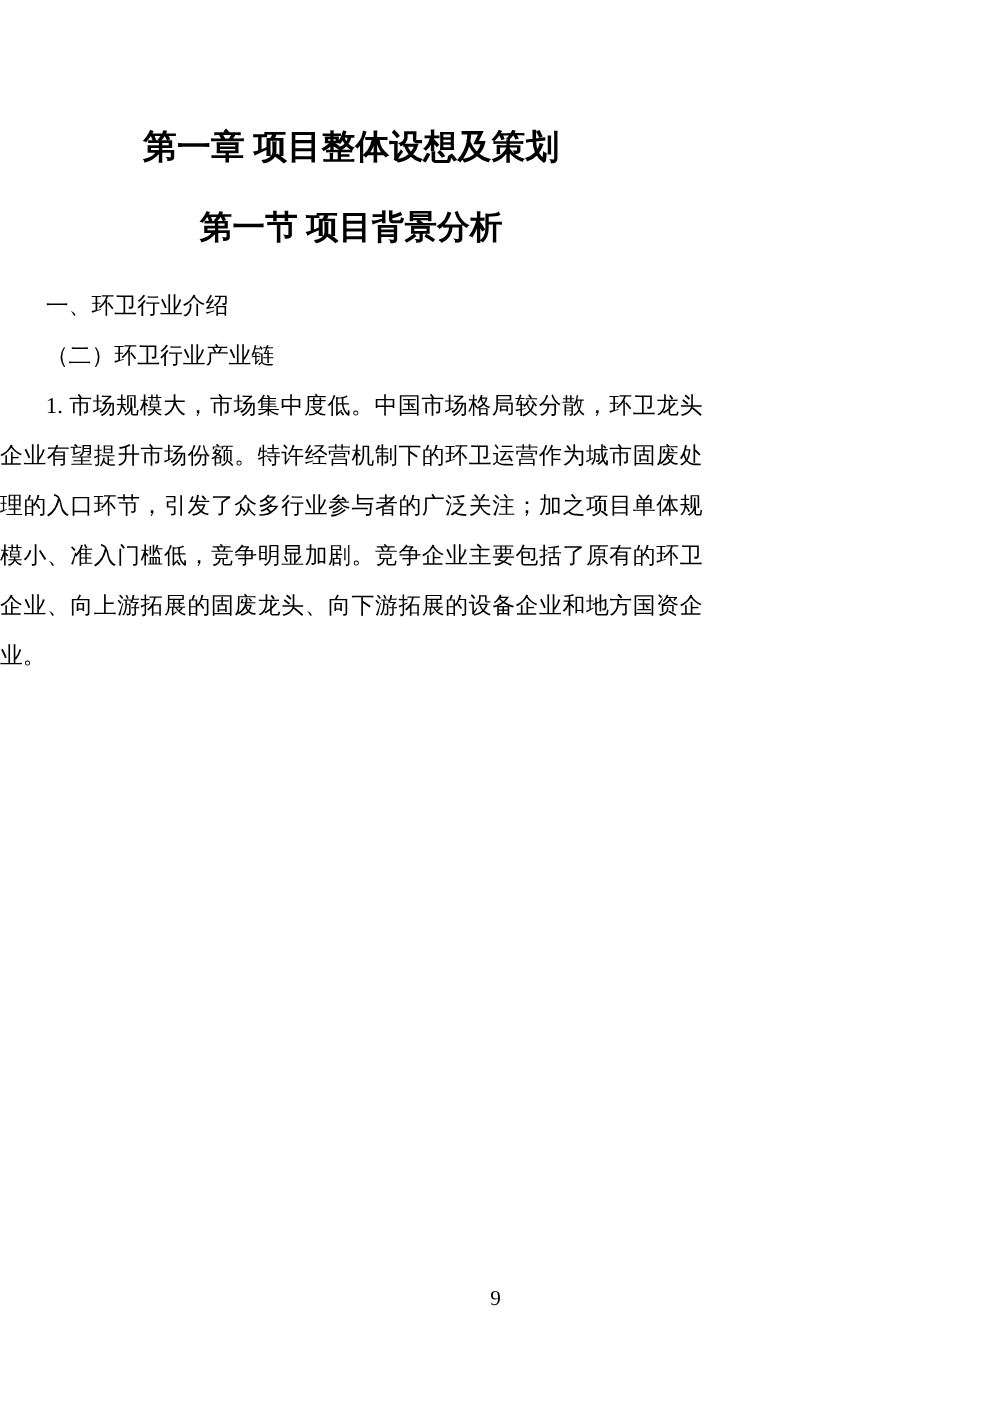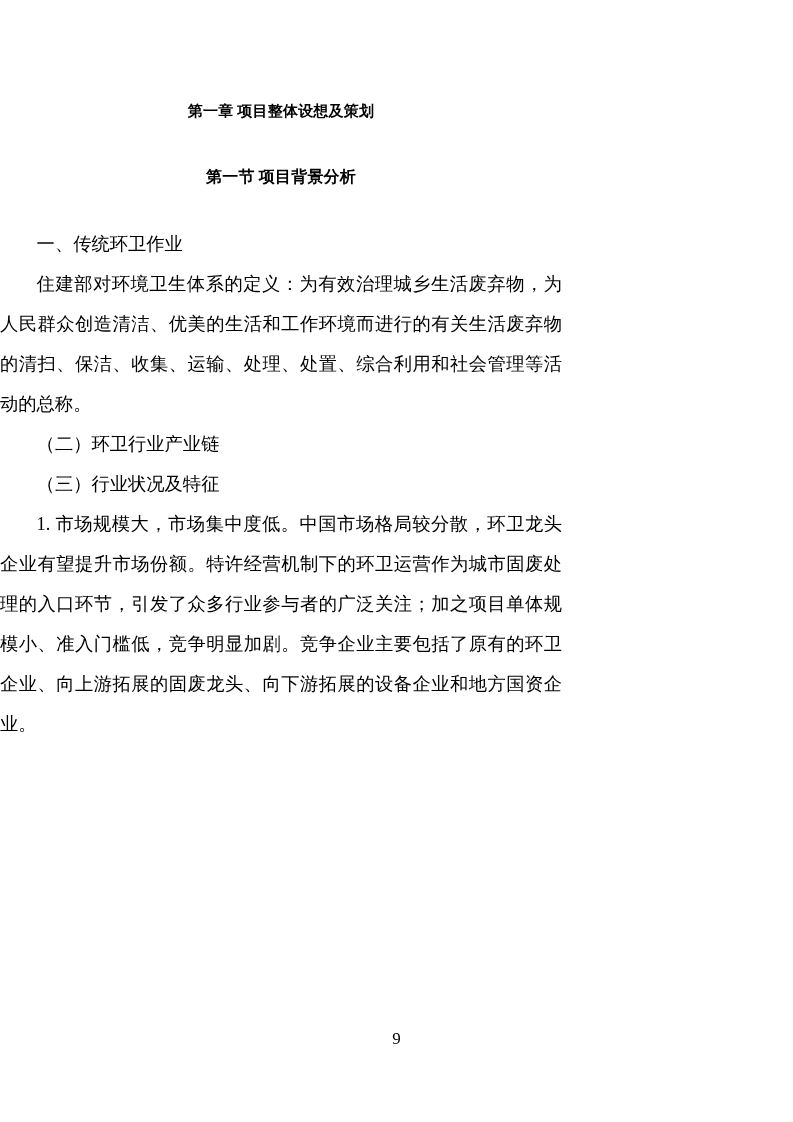--- a/index.html
+++ b/index.html
@@ -18,34 +18,34 @@
     height: 1122px;
     background: #ffffff;
     overflow: hidden;
     box-sizing: border-box;
   }
   .chapter-title {
     margin: 0;
     padding: 0;
     text-align: center;
     font-weight: bold;
-    font-size: 15px;
+    font-size: 27px;
     letter-spacing: 0.2px;
     line-height: 1;
     position: absolute;
     left: 0;
     top: 104px;
     width: 562px;
   }
   .section-title {
     margin: 0;
     padding: 0;
     text-align: center;
     font-weight: bold;
-    font-size: 16px;
+    font-size: 26px;
     letter-spacing: 0.2px;
     line-height: 1;
     position: absolute;
     left: 0;
     top: 169px;
     width: 562px;
   }
   .body-block {
     position: absolute;
     left: 0;
@@ -83,28 +83,26 @@
 </head>
 <body>
 
 <div class="page">
 
   <h1 class="chapter-title">第一章 项目整体设想及策划</h1>
 
   <h2 class="section-title">第一节 项目背景分析</h2>
 
   <div class="body-block">
-    <p class="para sub-head">一、传统环卫作业</p>
+    <p class="para sub-head">一、环卫行业介绍</p>
 
 
-    <p class="para lead">住建部对环境卫生体系的定义：为有效治理城乡生活废弃物，为人民群众创造清洁、优美的生活和工作环境而进行的有关生活废弃物的清扫、保洁、收集、运输、处理、处置、综合利用和社会管理等活动的总称。</p>
 
     <p class="para sub-head">（二）环卫行业产业链</p>
 
 
-    <p class="para sub-head">（三）行业状况及特征</p>
 
     <p class="para lead">1. 市场规模大，市场集中度低。中国市场格局较分散，环卫龙头企业有望提升市场份额。特许经营机制下的环卫运营作为城市固废处理的入口环节，引发了众多行业参与者的广泛关注；加之项目单体规模小、准入门槛低，竞争明显加剧。竞争企业主要包括了原有的环卫企业、向上游拓展的固废龙头、向下游拓展的设备企业和地方国资企业。</p>
   </div>
 
   <div class="page-number">9</div>
 
 </div>
 
 </body></html>

